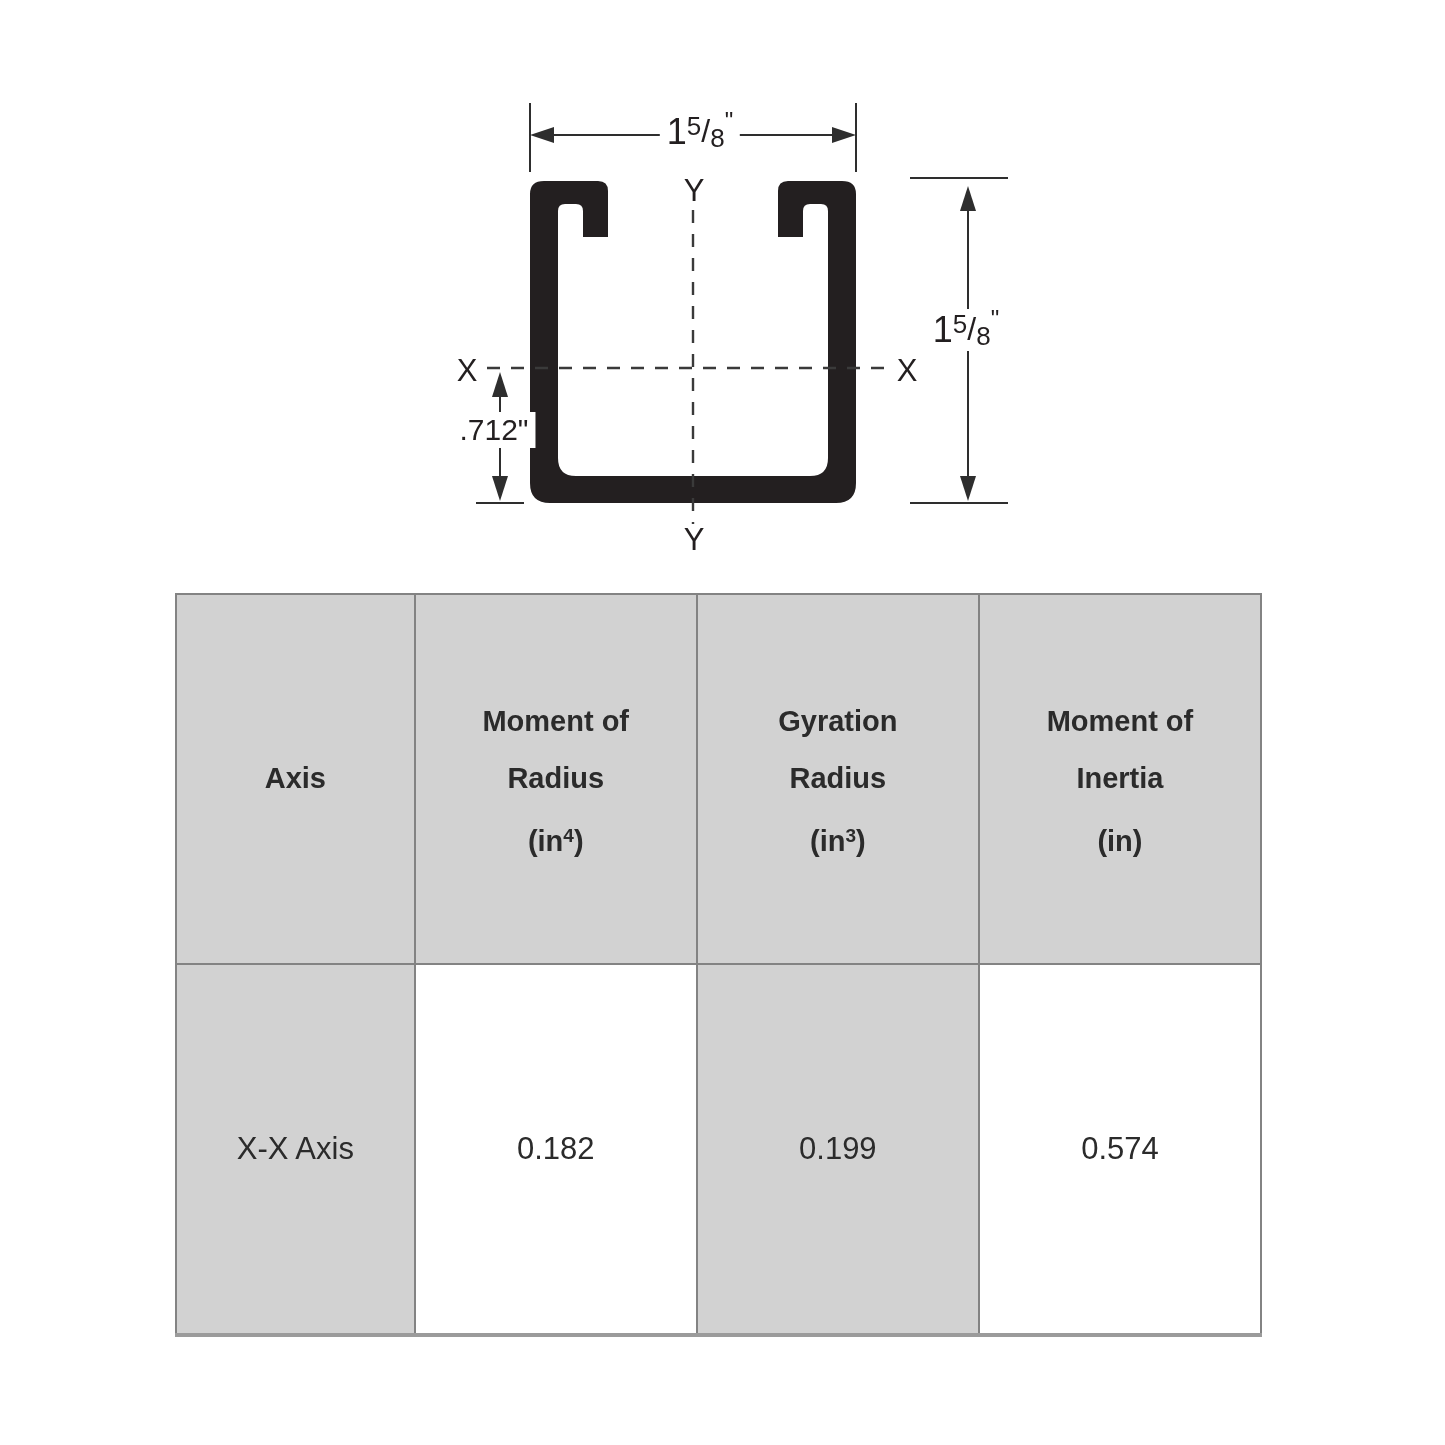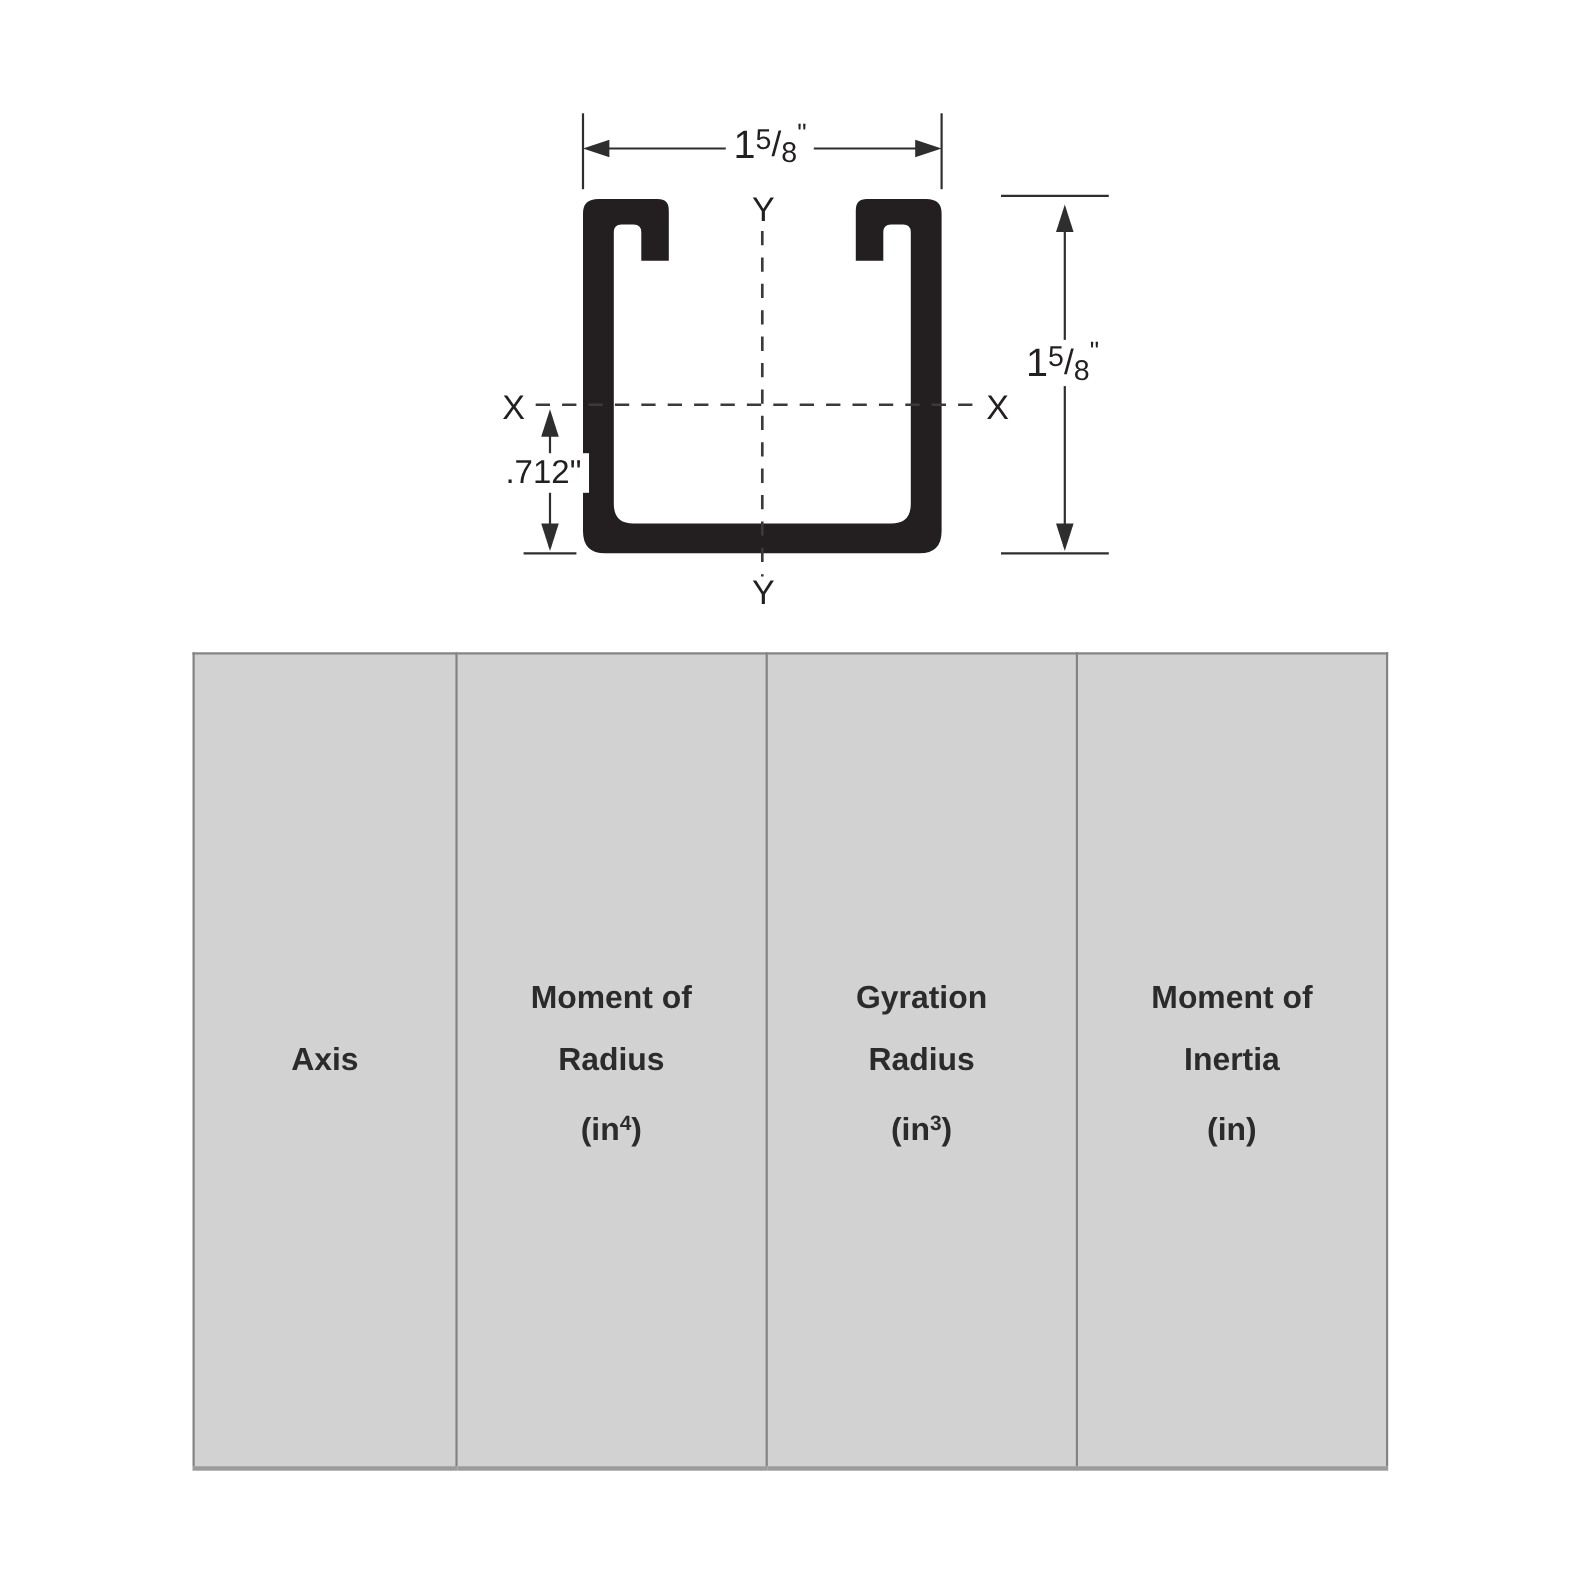--- a/index.html
+++ b/index.html
@@ -148,16 +148,22 @@
         <div class="hline">Gyration</div>
         <div class="hline">Radius</div>
         <div class="hline"><span>(in</span><sup>3</sup><span>)</span></div>
       </td>
       <td class="gray hcell">
         <div class="hline">Moment of</div>
         <div class="hline">Inertia</div>
         <div class="hline"><span>(in</span><sup></sup><span>)</span></div>
       </td>
     </tr>
+    <tr style="height:249px;">
+      <td class="gray vcell">X-X Axis</td>
+      <td class="white vcell">0.182</td>
+      <td class="gray vcell">0.199</td>
+      <td class="white vcell">0.574</td>
+    </tr>
   </tbody>
     </table>
 
 </div>
 
 </body></html>

